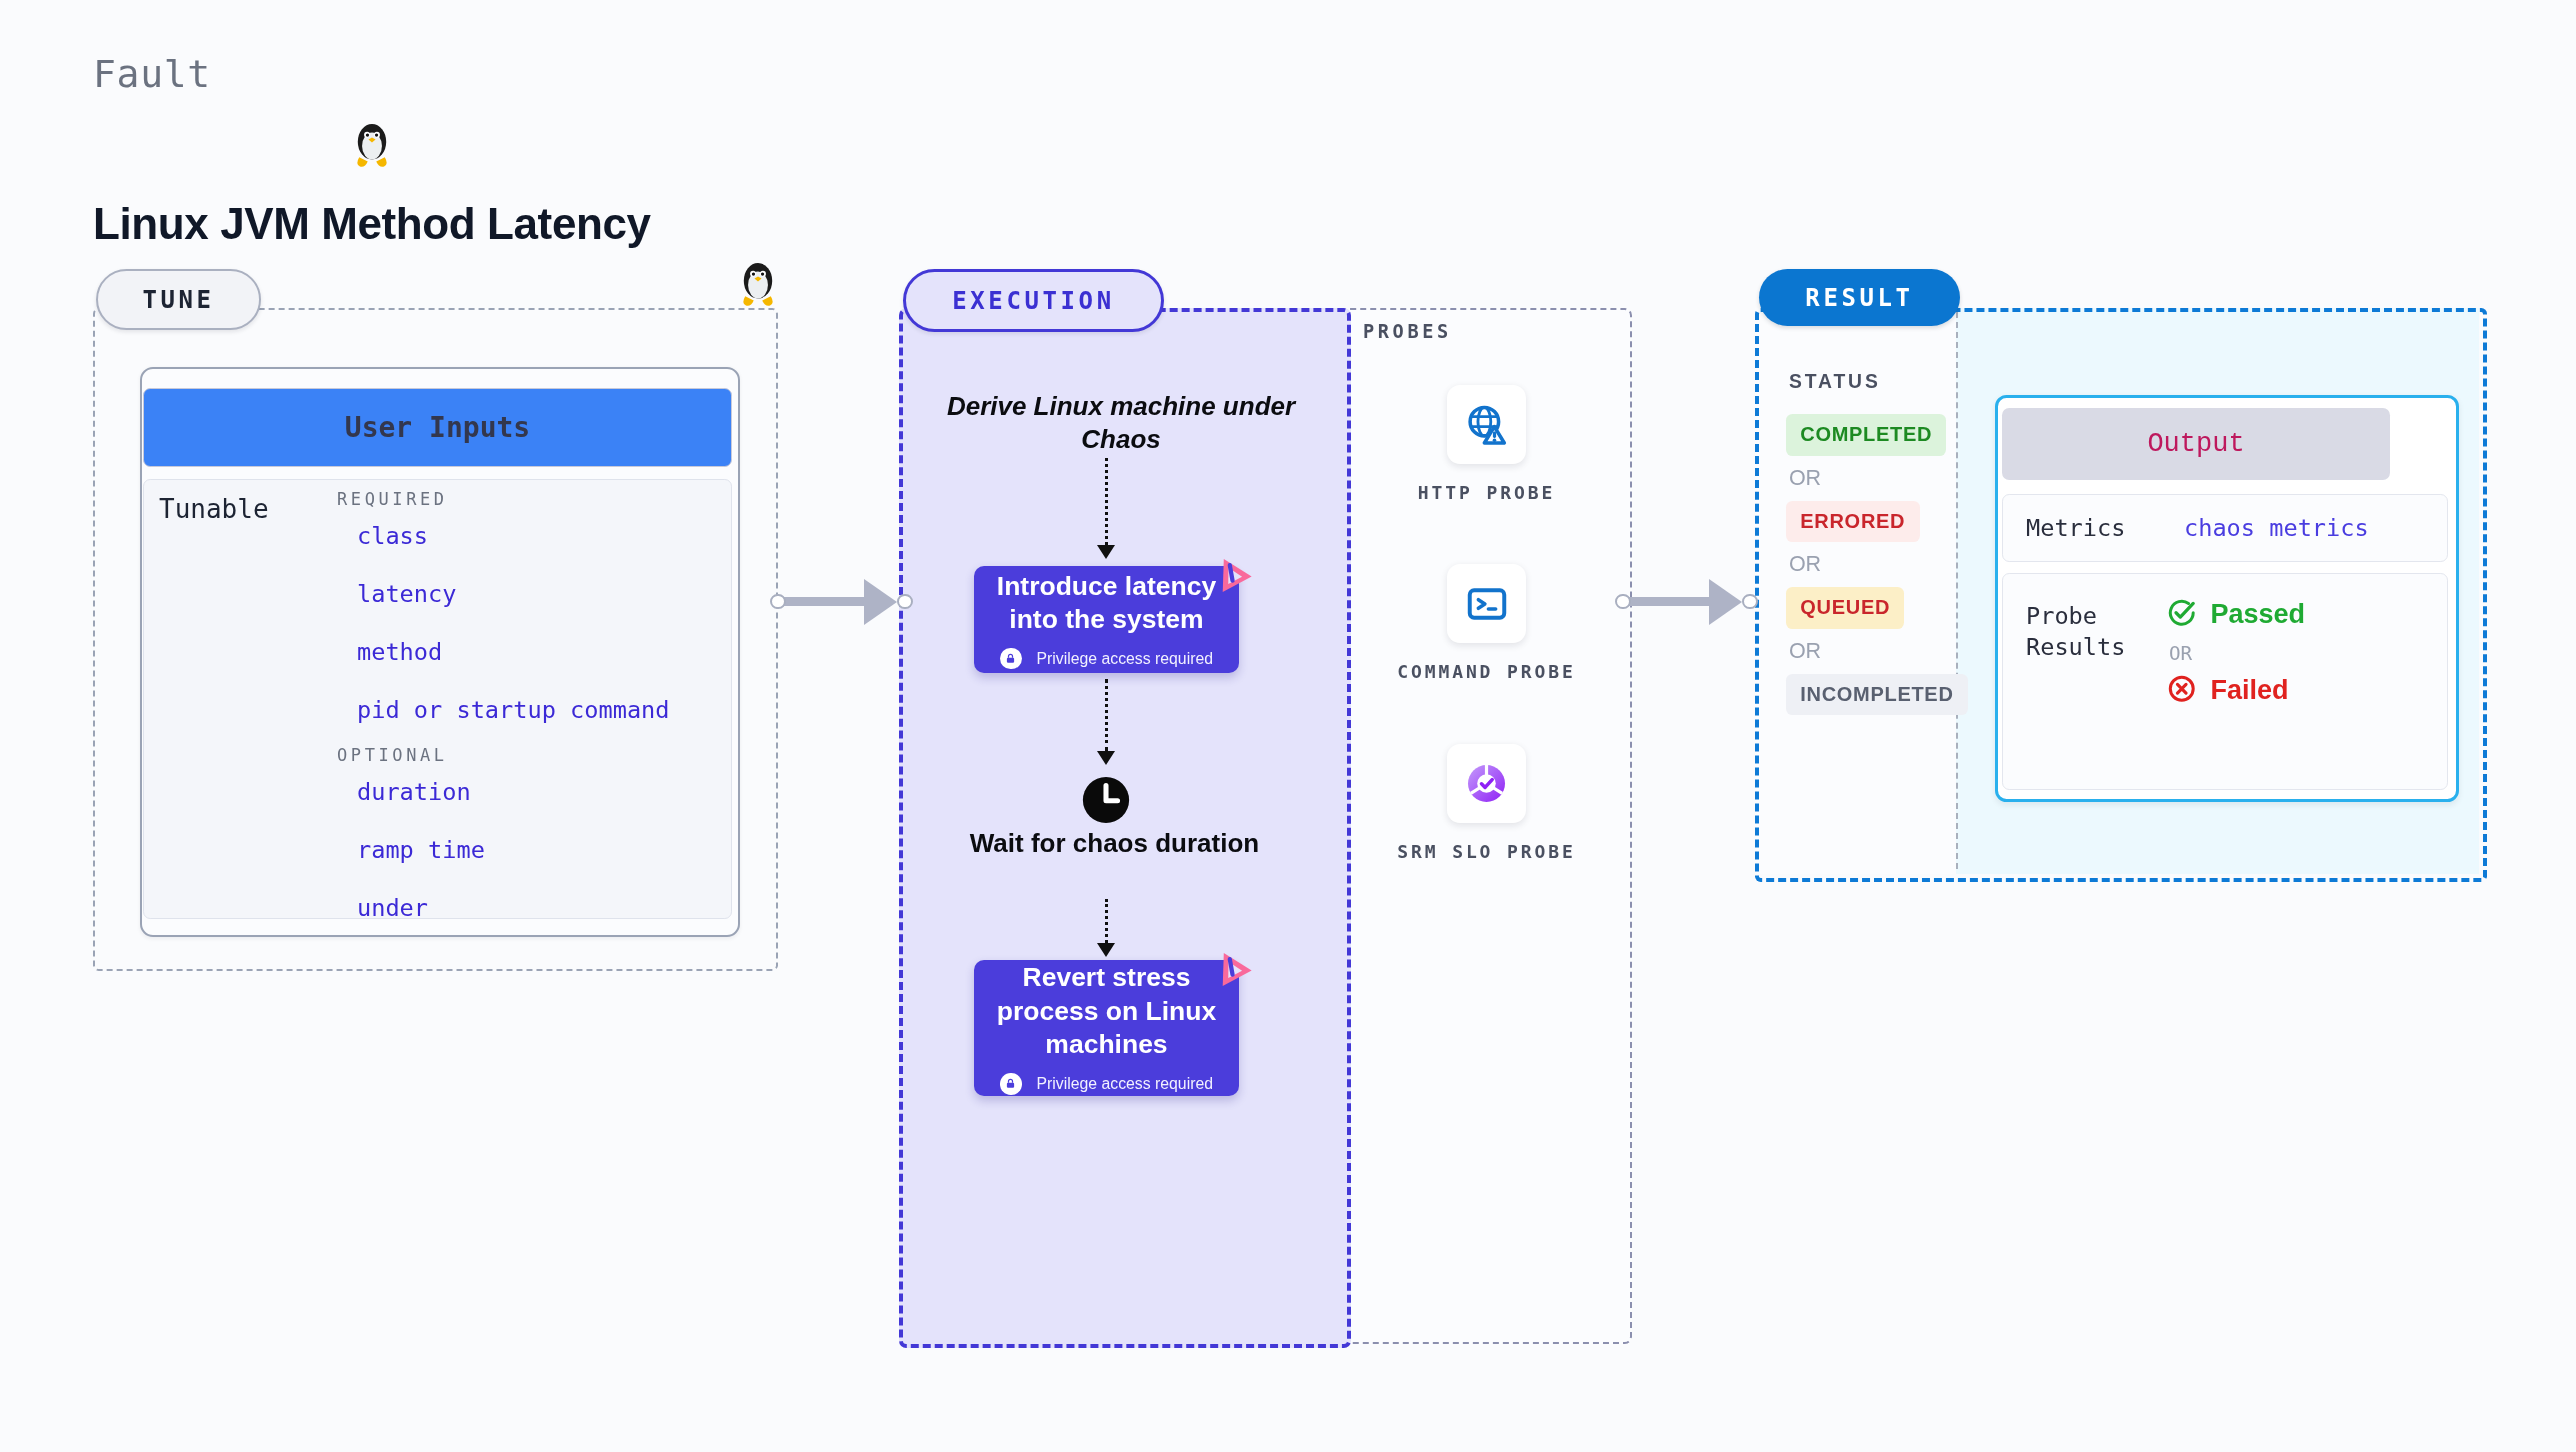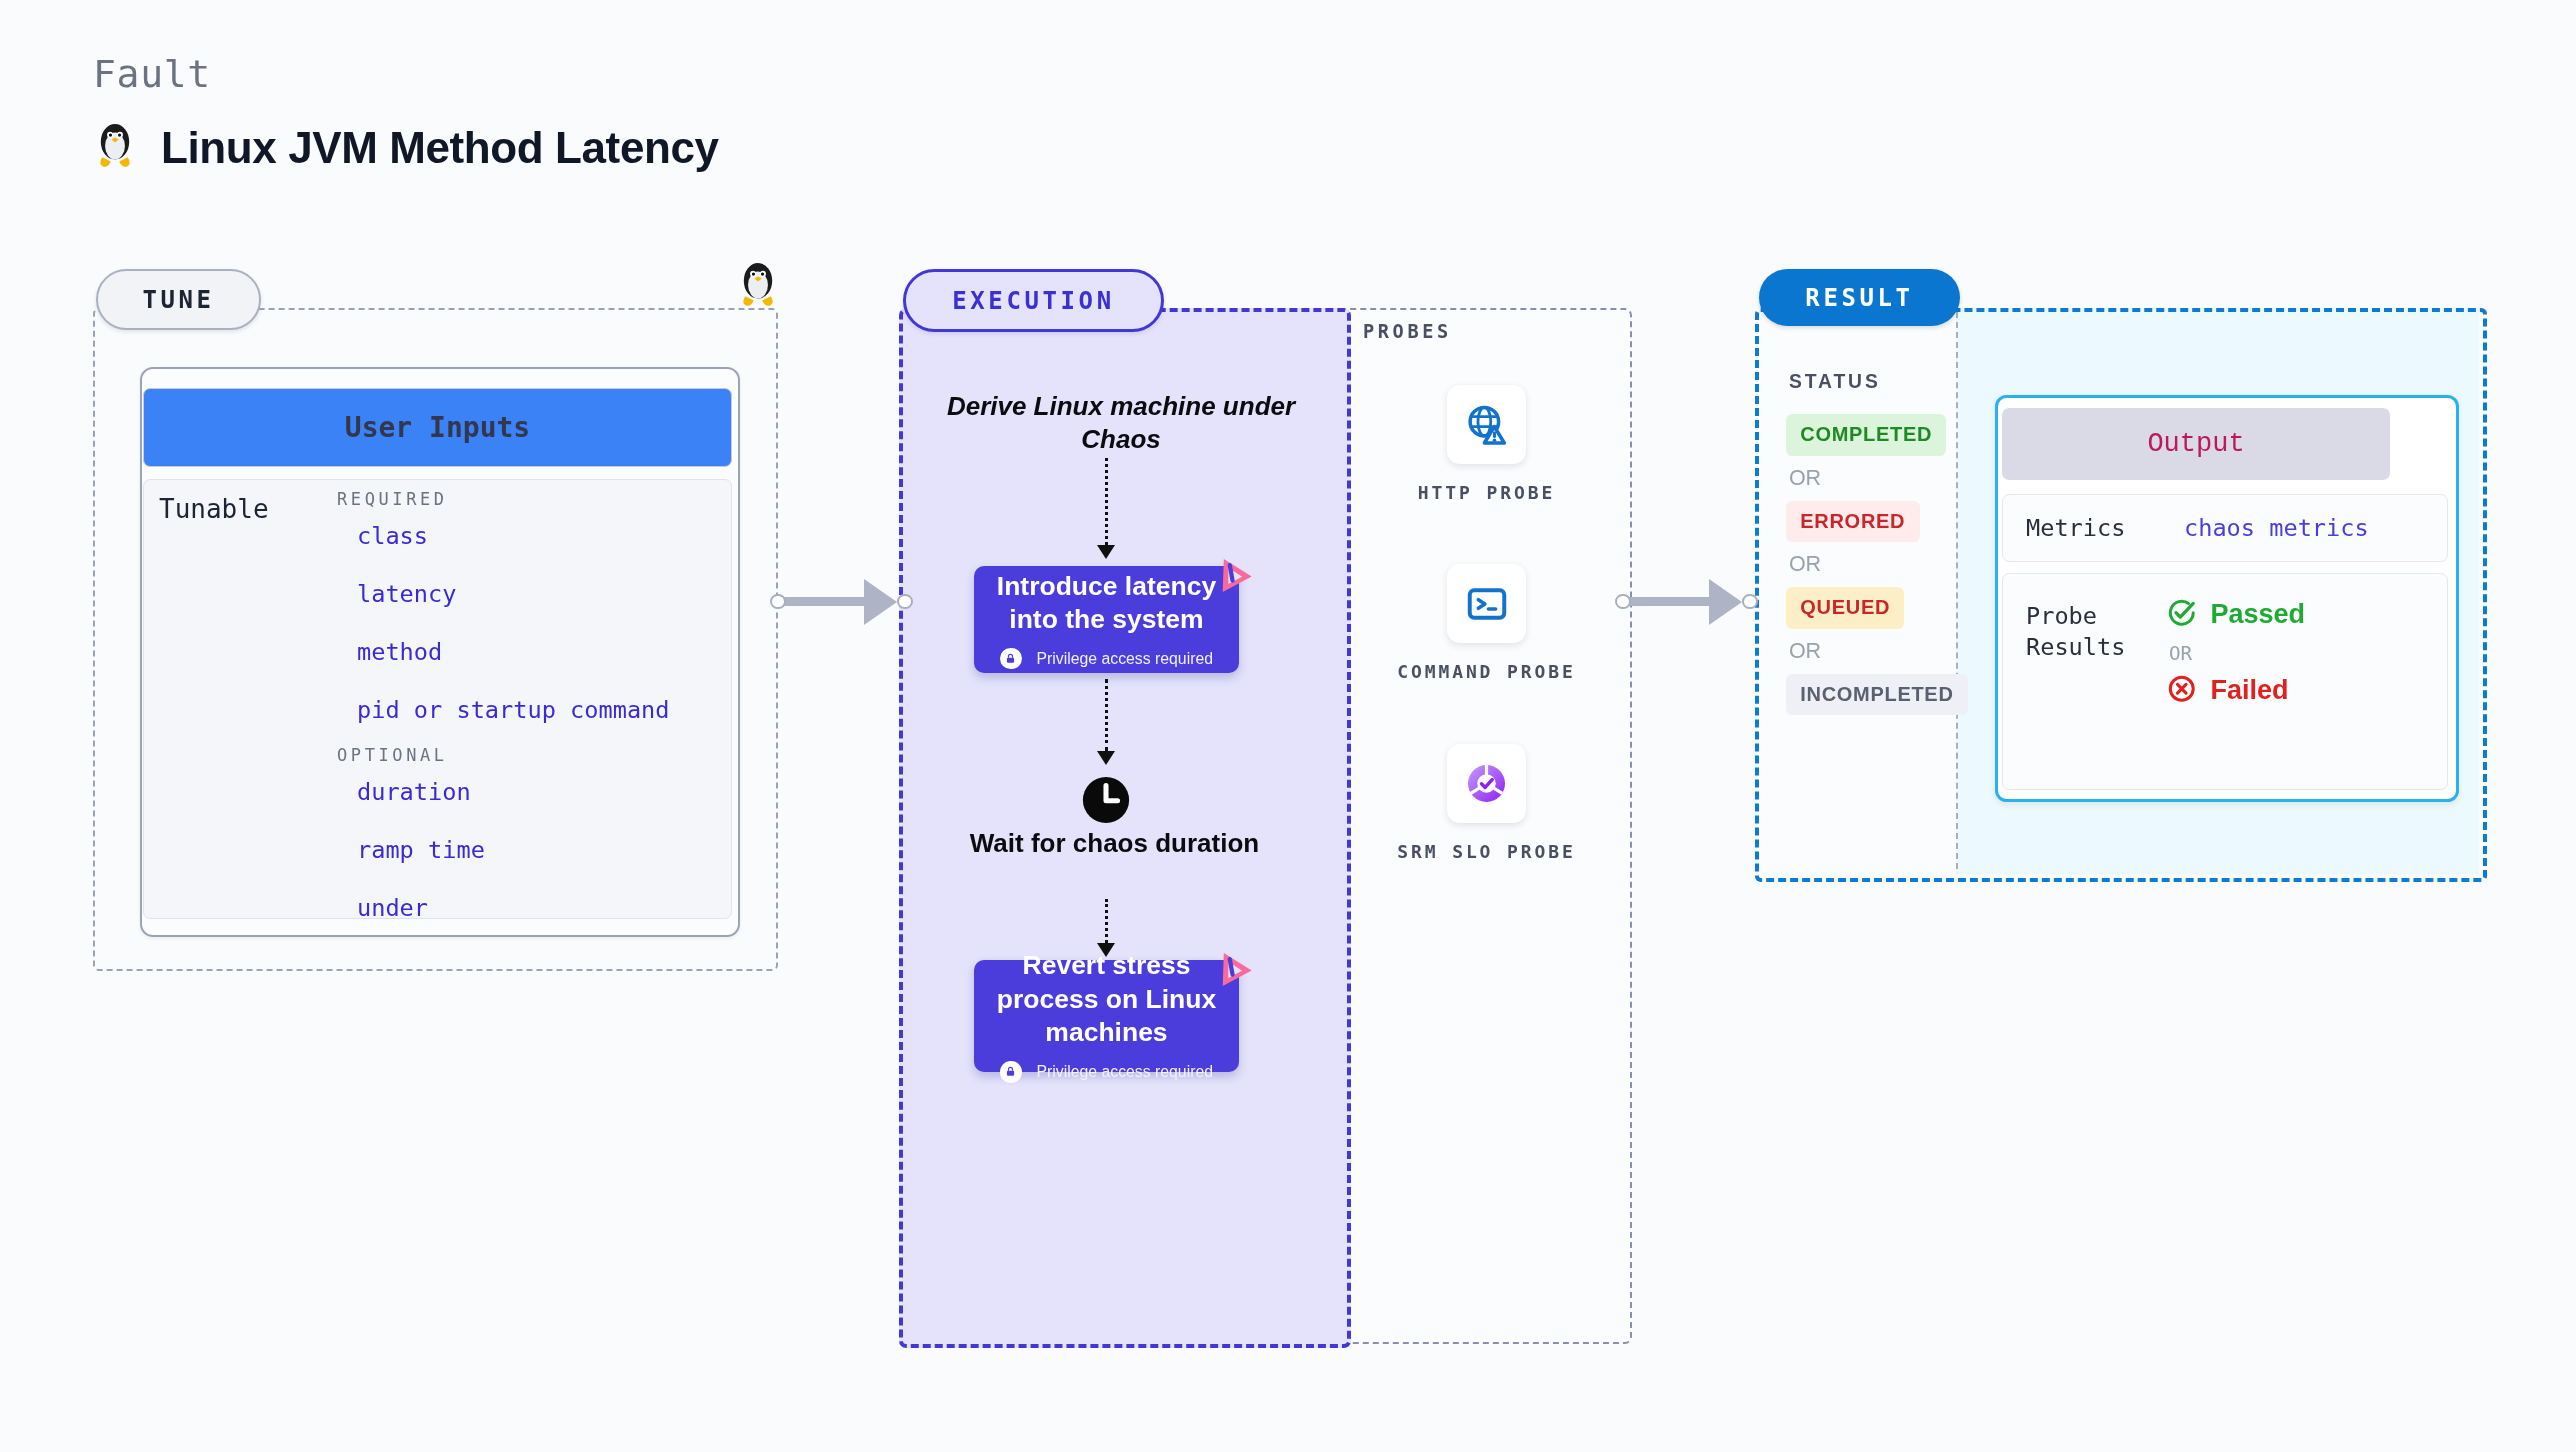--- a/index.html
+++ b/index.html
@@ -13,21 +13,21 @@
   .abs{position:absolute;}
 
   
   #fault-label{
     left:93px;top:52px;
     font-family:"DejaVu Sans Mono", monospace;
     font-size:38px;color:#6b7280;letter-spacing:0.7px;
   }
   #fault-title-row{
     left:93px;top:120px;
-    display:flex;align-items:center;gap:24px;
+    display:flex;align-items:center;gap:24px;flex-direction:column;
   }
   #fault-title{
     font-family:"Liberation Sans", sans-serif;
     font-weight:bold;font-size:44px;color:#101828;
     letter-spacing:-0.4px;
   }
 
   
   .pill{
     display:flex;align-items:center;justify-content:center;
@@ -161,21 +161,21 @@
     font-size:15.8px;color:#f2f1ff;font-weight:normal;
   }
   .lock-icon{
     width:21.5px;height:21.5px;border-radius:50%;background:#fff;
     display:flex;align-items:center;justify-content:center;
   }
   .badge-corner{
     position:absolute;right:-15.8px;top:-15.8px;width:47px;height:47px;
   }
   #card-introduce{left:974px;top:566px;width:265px;height:107px;}
-  #card-revert{left:974px;top:960px;width:265px;height:112px;}
+  #card-revert{left:974px;top:960px;width:265px;height:136px;}
 
   #clock-icon{left:1080px;top:774px;}
   #wait-text{left:946px;top:827px;width:337px;}
 
   
   .probe-item{
     position:absolute;width:287px;
     display:flex;flex-direction:column;align-items:center;
   }
   .probe-card{

